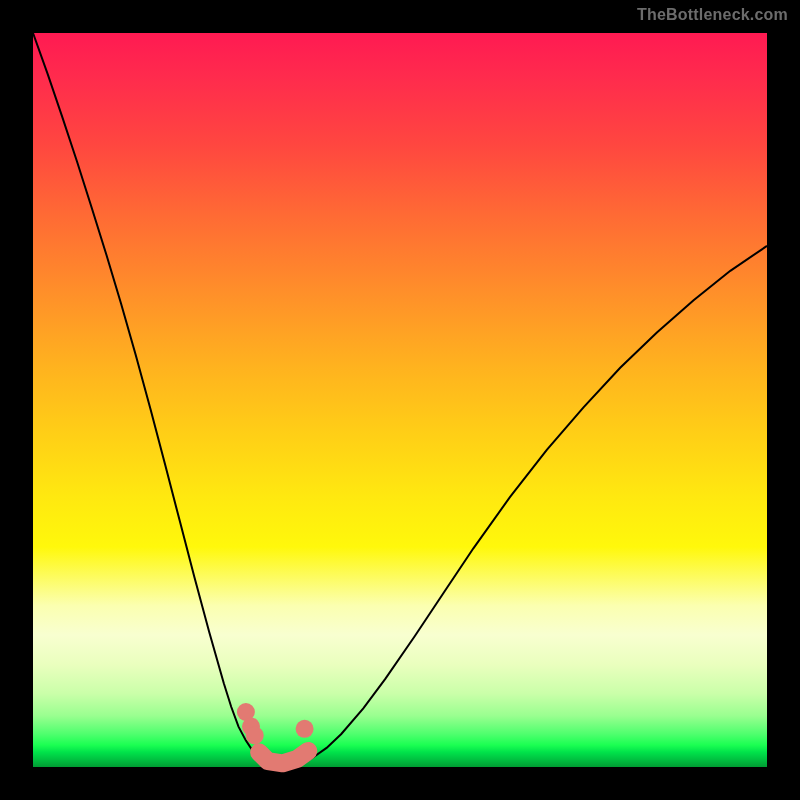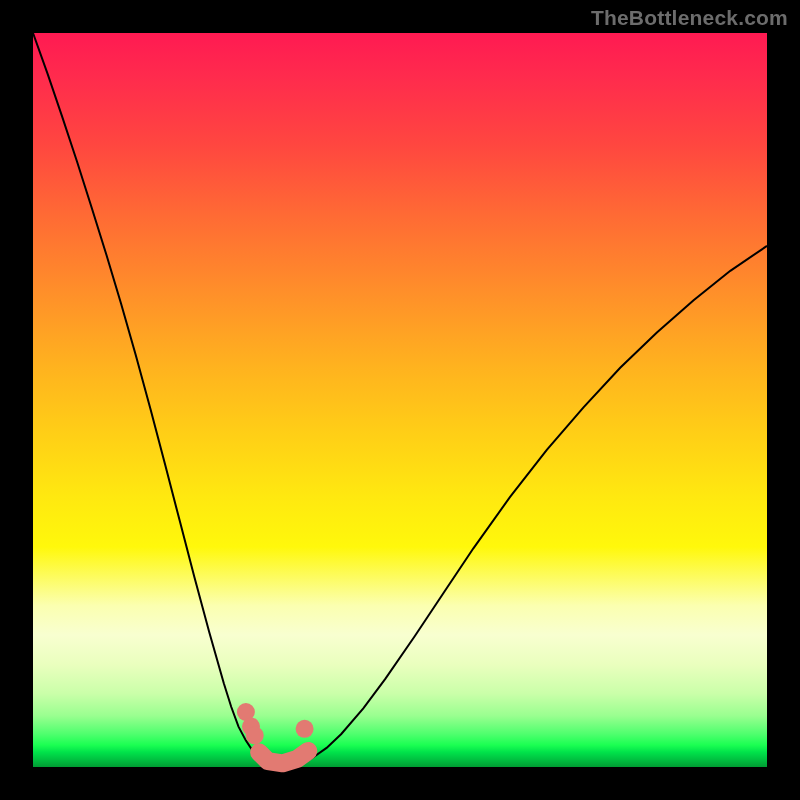--- a/index.html
+++ b/index.html
@@ -53,21 +53,21 @@
       #1bff52 97%,
       #00e24a 98%,
       #00c040 99%,
       #009c33 100%
     );
   }
   .watermark {
     position: absolute;
     top: 6px;
     right: 12px;
-    font-size: 21px;
+    font-size: 16px;
     font-weight: 600;
     letter-spacing: 0.2px;
     color: #6c6c6c;
     user-select: none;
   }
   svg.curves {
     position: absolute;
     left: 0;
     top: 0;
     width: 734px;

